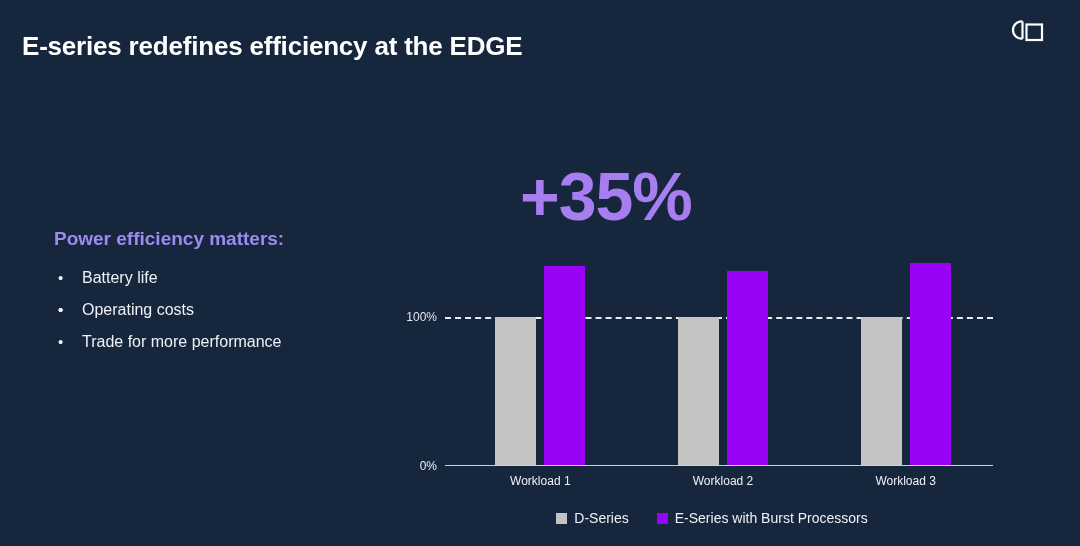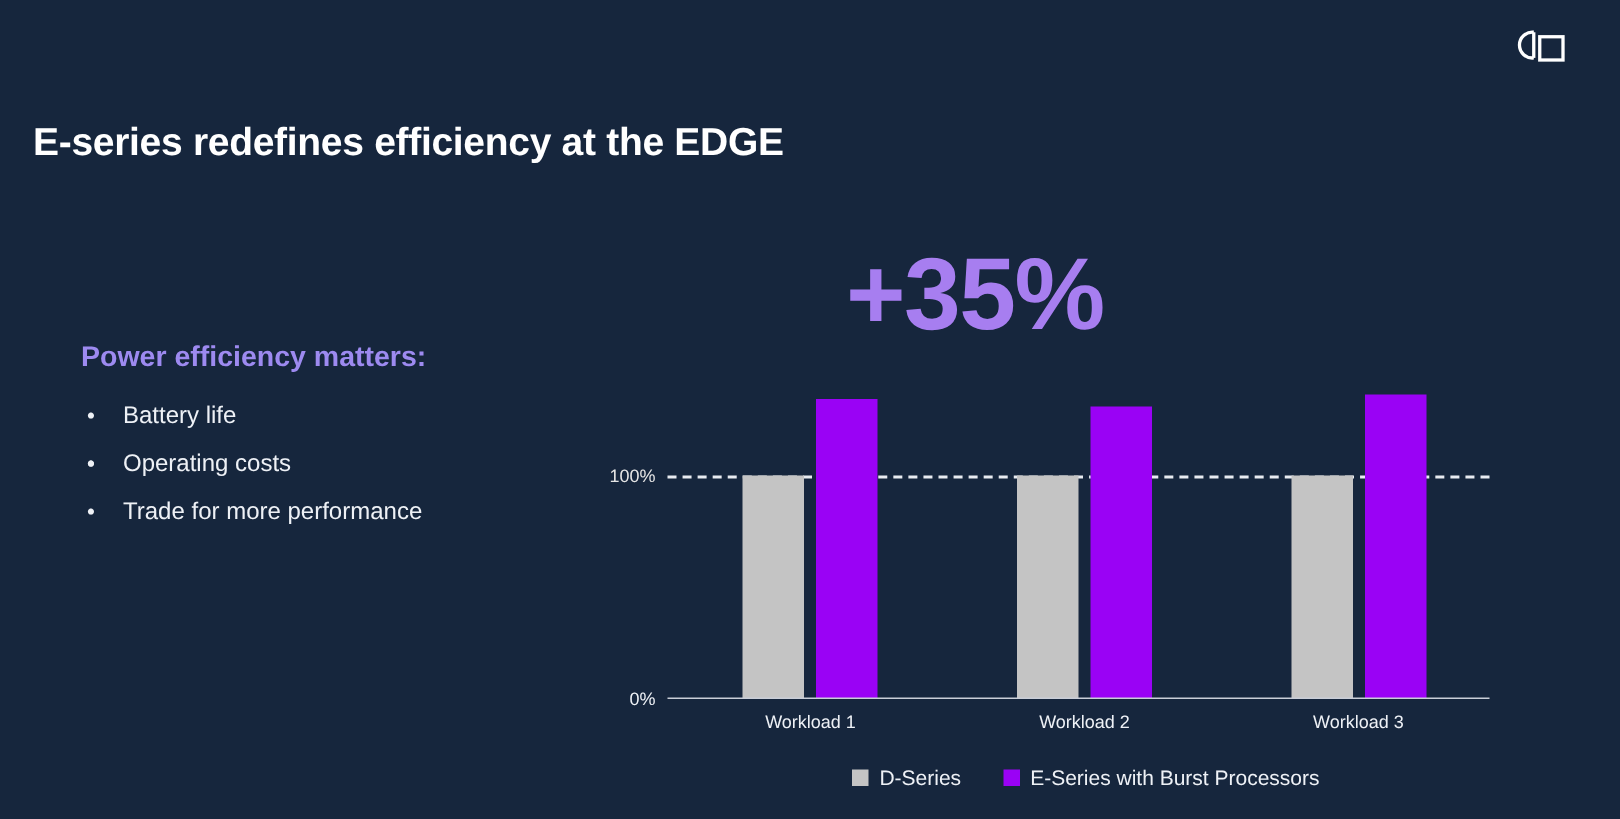--- a/index.html
+++ b/index.html
@@ -18,21 +18,20 @@
   
   .slide-title {
     position: absolute;
     left: 22px;
     top: 31px;
     font-size: 26px;
     font-weight: bold;
     color: #ffffff;
     letter-spacing: -0.2px;
     white-space: nowrap;
-    margin-top: 48px;
   }
   .brand-logo {
     position: absolute;
     right: 26px;
     top: 10px;
     width: 54px;
     height: 36px;
   }
 
   
@@ -78,21 +77,20 @@
     top: 162px;
     display: flex;
     align-items: center;
   }
   .callout-stat {
     font-size: 68px;
     font-weight: bold;
     color: #a77ef0;
     line-height: 1;
     letter-spacing: -1px;
-    margin-left: 44px;
   }
   .callout-caption {
     margin-left: 20px;
     font-size: 17px;
     color: #f2f4f8;
     line-height: 24px;
     padding-top: 6px;
   }
 
   
@@ -156,21 +154,21 @@
     font-size: 12px;
     color: #eef1f6;
     text-align: right;
     white-space: nowrap;
     transform: translateX(-50%);
   }
 
   
   .legend {
     position: absolute;
-    left: 424px;
+    left: 412px;
     top: 510px;
     width: 600px;
     display: flex;
     justify-content: center;
     gap: 28px;
   }
   .legend-item {
     display: flex;
     align-items: center;
     font-size: 14px;

